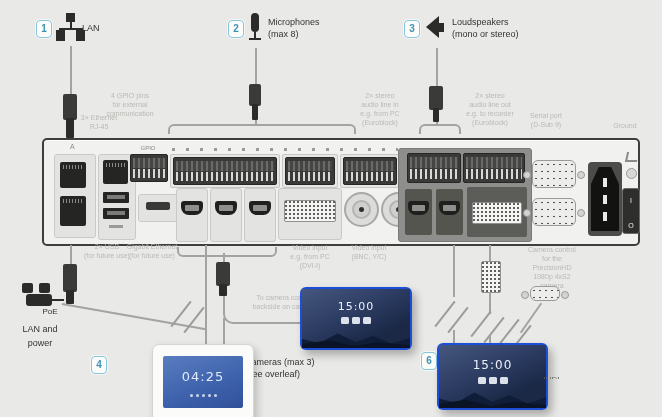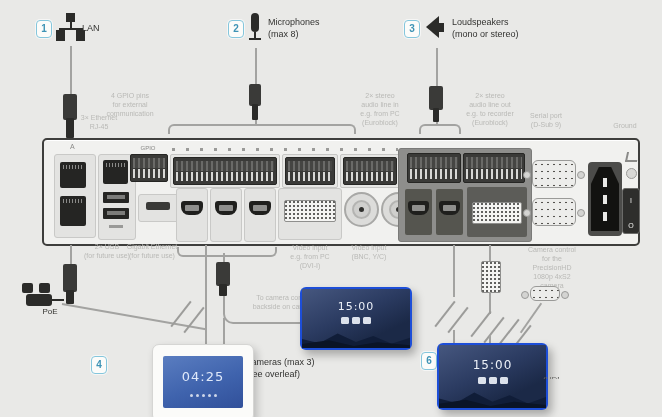--- a/index.html
+++ b/index.html
@@ -251,20 +251,22 @@
   <div class="slash" style="left:508px;top:316px"></div>
   <div class="slash" style="left:520px;top:322px"></div>
 
   <div>
     <div class="gsq" style="left:22px;top:283px;width:11px;height:10px;border-radius:2px;position:absolute"></div>
     <div class="gsq" style="left:39px;top:283px;width:11px;height:10px;border-radius:2px;position:absolute"></div>
     <div class="gsq" style="left:26px;top:294px;width:26px;height:12px;border-radius:3px;position:absolute"></div>
     <div class="gsq" style="left:52px;top:299px;width:12px;height:2px;position:absolute"></div>
   </div>
   <div style="position:absolute;left:36px;top:307px;width:28px;text-align:center;font:8px 'Liberation Sans',sans-serif;color:#33322f">PoE</div>
+  <div class="lbl pre" style="left:12px;top:322px;width:56px;text-align:center;line-height:1.6">LAN and
+power</div>
 
   <div class="callout" style="left:91px;top:356px"><span>4</span></div>
 
   <div style="position:absolute;left:152px;top:344px;width:100px;height:76px;background:#fbfbf9;border:1px solid #d5d5d3;border-radius:7px;box-shadow:3px 4px 8px rgba(0,0,0,.2);z-index:5">
     <div style="position:absolute;left:10px;top:11px;width:80px;height:52px;border-radius:2px;background:linear-gradient(160deg,#5a7dc0 0%,#3f63ad 55%,#31509a 100%)">
       <div class="time" style="top:13px;font-size:13px;color:#dfe9fa">04:25</div>
       <div class="appicons" style="top:38px">
         <div class="tdot"></div>
           <div class="tdot"></div>
           <div class="tdot"></div>

